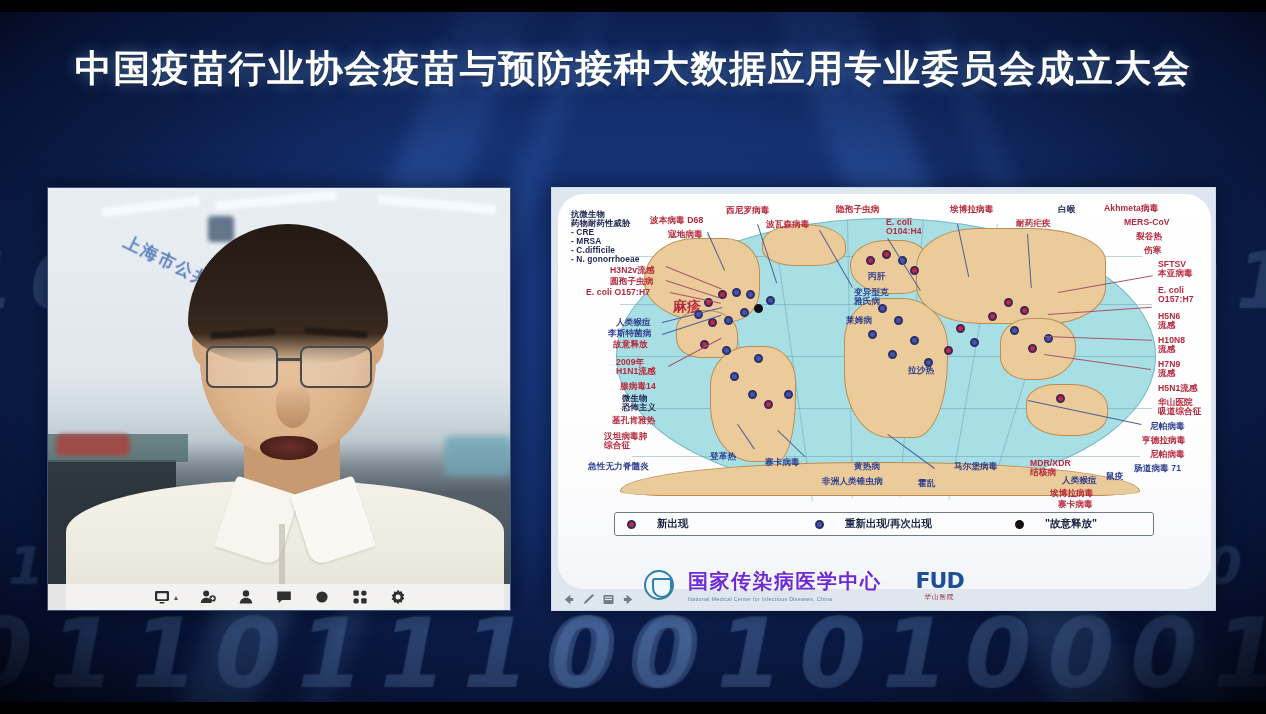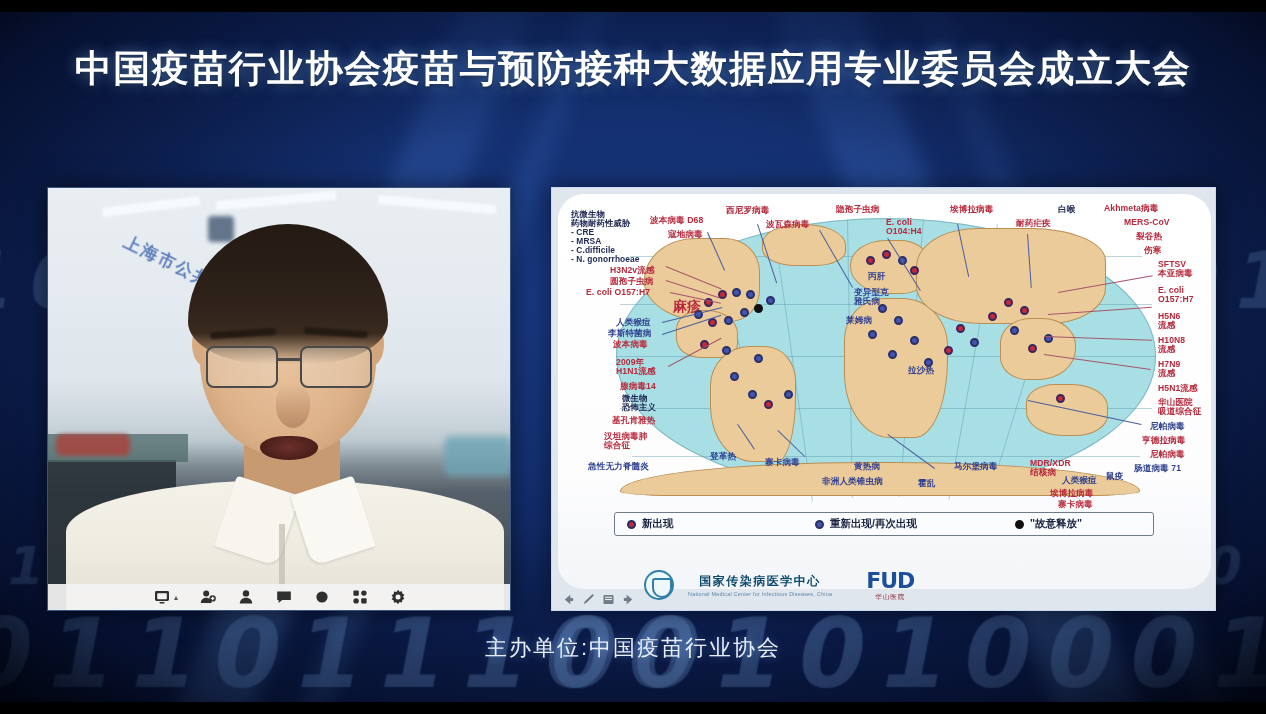--- a/index.html
+++ b/index.html
@@ -199,37 +199,37 @@
   .dot.blue { background:#4455b0; border:2px solid #2a2f66; }
   .dot.blk  { background:#111111; border:2px solid #111111; }
 
   
   #map-legend {
     position:absolute; left: 56px; top: 318px; width: 540px; height: 24px;
     border: 1.6px solid #6e7a88; border-radius: 3px;
     background: #fbfcfd; display:flex; align-items:center;
     font-size: 10.5px; font-weight:700; color:#17203f;
   }
-  .lg-item { display:flex; align-items:center; gap:6px; }
+  .lg-item { display:flex; align-items:center; gap:21px; }
   .lg-dot { width:9px; height:9px; border-radius:50%; display:inline-block; }
   
   #logo-row {
     position:absolute; left: 6px; bottom: 4px; width: 653px; height: 42px;
     display:flex; align-items:center; gap: 14px; padding-left: 18px;
   }
   .logo-circle {
     width: 30px; height: 30px; border-radius:50%;
     border: 2.4px solid #2f7fa8; position:relative; flex:none;
     background:#eef7fb;
   }
   .logo-circle::after{
     content:""; position:absolute; left:6px; top:6px; width:16px; height:16px;
     border:2px solid #2f7fa8; border-radius:3px 3px 50% 50%;
   }
-  .logo-cn { font-size: 12px; font-weight:700; color:#0c4a6e; letter-spacing:1.5px;text-align:center; }
+  .logo-cn { font-size: 20px; font-weight:700; color:#6d28d9; letter-spacing:1.5px; }
   .logo-en { font-size: 5.4px; color:#5f86a8; letter-spacing:.25px; margin-top:1px; }
   .fud {
     font-size: 22px; font-weight:700; color:#1b4f9c; letter-spacing:-1px;
     font-family:"DejaVu Sans", sans-serif;
   }
   .fud-sub { font-size:6.5px; color:#8a1b28; letter-spacing:1px; text-align:center; }
   
   #ppt-nav {
     position:absolute; left: 10px; bottom: 4px; display:flex; align-items:center; gap:7px; z-index:8;
   }
@@ -251,21 +251,20 @@
   <div class="binrow bin-bl">011011100</div>
   <div class="binrow bin-br">001010001</div>
 
   <div class="streak s1"></div>
   <div class="streak s2"></div>
   <div class="streak s3"></div>
   <div class="streak s4"></div>
   <div class="vign"></div>
 
   <div id="title-main">中国疫苗行业协会疫苗与预防接种大数据应用专业委员会成立大会</div>
-  <div id="footer-org">主办单位:中国疫苗行业协会</div>
 
   <div id="video-panel">
     <div id="video-feed">
 
       <div class="clight" style="left:54px;top:14px;width:98px;height:9px;transform:rotate(-7deg);"></div>
       <div class="clight" style="left:168px;top:8px;width:120px;height:9px;transform:rotate(-5deg);"></div>
       <div class="clight" style="left:330px;top:12px;width:118px;height:9px;transform:rotate(5deg);"></div>
       <div class="clight" style="left:160px;top:28px;width:26px;height:26px;border-radius:4px;background:#5d6f86;filter:blur(2px);"></div>
       <div class="banner-text">上海市公共</div>
 
@@ -456,21 +455,21 @@
           <div class="lbl red" style="left: 75px; top: 105px; font-size: 14px; padding-left: 40px;">
             <div>麻疹</div>
           </div>
           <div class="lbl blue" style="left: 58px; top: 124px; font-size: 8.6px;">
             <div>人类猴痘</div>
           </div>
           <div class="lbl blue" style="left: 50px; top: 135px; font-size: 8.6px;">
             <div>李斯特菌病</div>
           </div>
           <div class="lbl red" style="left: 55px; top: 146px; font-size: 8.6px;">
-            <div>波本病毒</div>
+            <div>故意释放</div>
           </div>
           <div class="lbl red" style="left: 58px; top: 164px; font-size: 8.6px;">
             <div>2009年</div>
             <div>H1N1流感</div>
           </div>
           <div class="lbl red" style="left: 62px; top: 188px; font-size: 8.6px;">
             <div>腺病毒14</div>
           </div>
           <div class="lbl dark" style="left: 64px; top: 200px; font-size: 8.4px;">
             <div>微生物</div>

